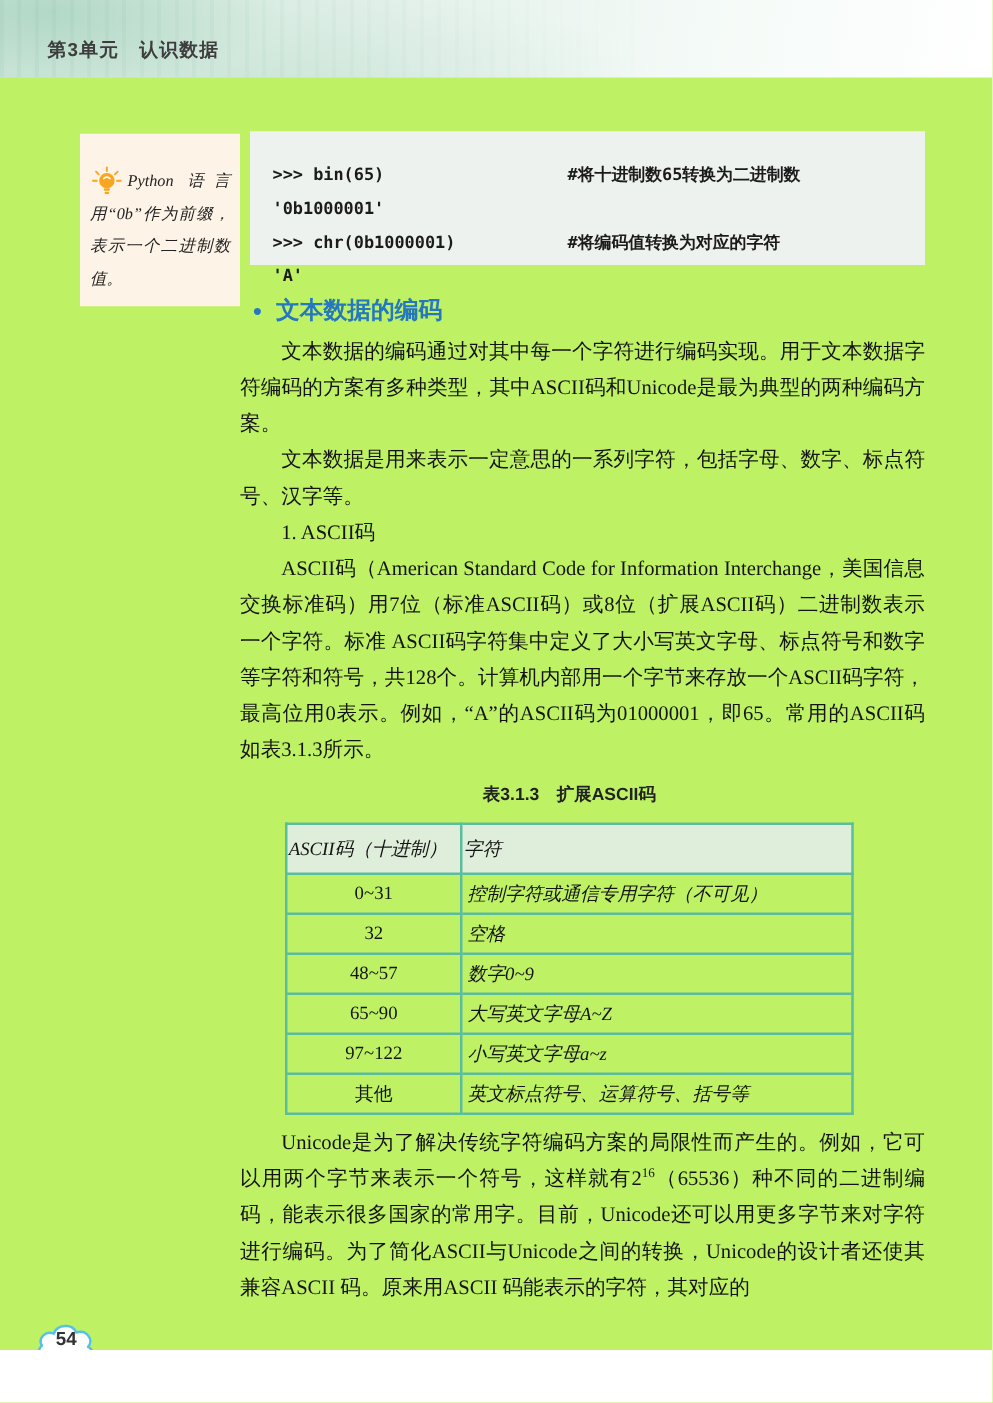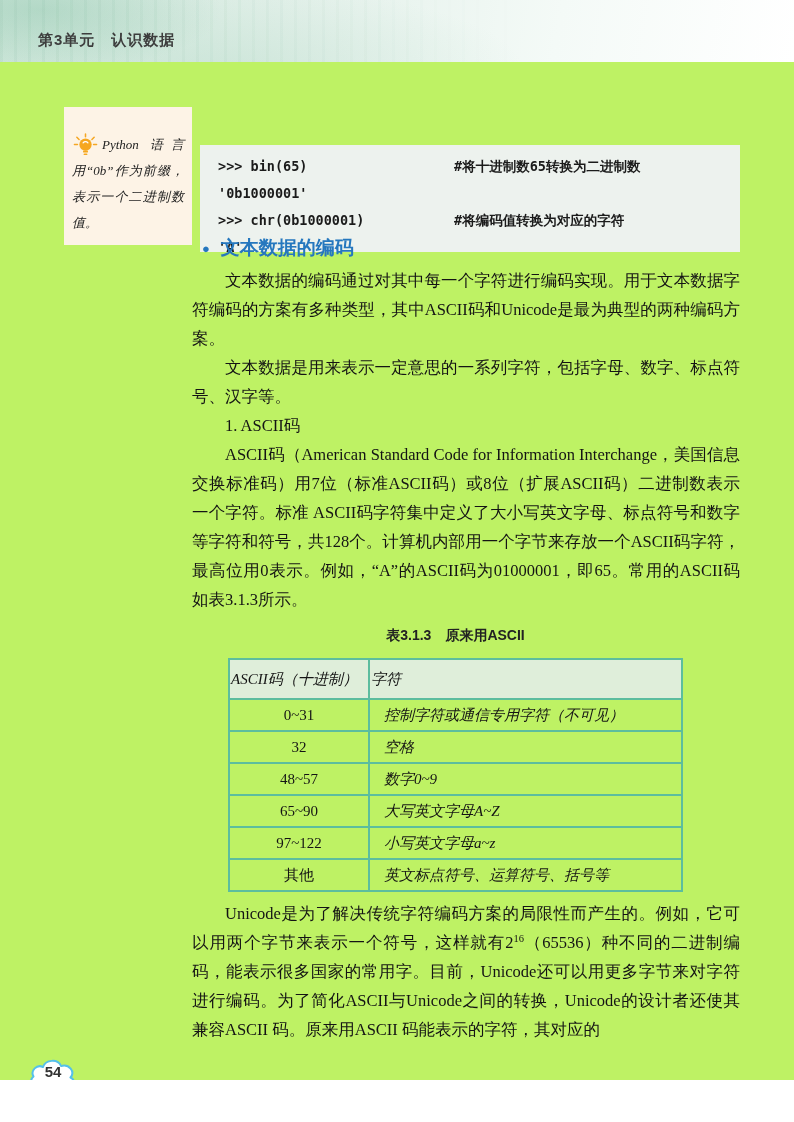--- a/index.html
+++ b/index.html
@@ -33,24 +33,23 @@
     position:absolute; left:64px; top:107px; width:128px; box-sizing:border-box;
     background:#fdf3e6; padding:25px 8px 9px 8px;
     font-size:13px; line-height:26px; color:#222; font-style:italic;
     text-align:justify;
   }
   .bulb { float:left; width:27px; height:25px; margin:1px 3px 0 0; }
 
   
   .code {
     position:absolute; left:200px; top:105px; width:540px; height:107px;
-    box-sizing:border-box; background:#edf2ee; padding:8px 18px 0 18px;
+    box-sizing:border-box; background:#edf2ee; padding:22px 18px 0 18px;
     font-family:"DejaVu Sans Mono", monospace; font-size:13.5px; font-weight:600;
     color:#1b1b1b;
-    margin-top:40px;
   }
   .code-line { display:flex; height:27px; line-height:27px; white-space:pre; }
   .code-main { flex:none; width:236px; }
 
   
   .section-heading {
     position:absolute; left:202px; top:235px; display:flex; align-items:center; gap:11px;
     font-family:"Liberation Sans", sans-serif; font-size:19px; font-weight:700; color:#2577be;
   }
   .section-heading .bullet { font-size:13px; line-height:1; }
@@ -71,21 +70,21 @@
   table.ascii {
     border-collapse:collapse; width:455px; margin-left:36px;
     font-size:15px; line-height:normal;
   }
   table.ascii th, table.ascii td { border:2px solid #5cbd9e; }
   table.ascii th {
     background:#dfeeda; height:36px; font-weight:400; font-style:italic; font-size:15px;
   }
   table.ascii td { height:28px; }
   td.c1 { width:136px; text-align:center; }
-  td.c2 { padding-left:14px; font-style:italic; }
+  td.c2 { padding-left:4px; font-style:italic; }
   .unicode-block { margin-top:7px; }
 
   
   .cloud-wrap { position:absolute; left:25px; top:1054px; width:56px; height:44px; }
   .cloud-num {
     position:absolute; left:0; top:9px; width:56px; text-align:center;
     font-family:"Liberation Sans", sans-serif; font-size:15px; font-weight:700; color:#333;
   }
 </style>
 </head>
@@ -140,21 +139,21 @@
     <span class="bullet">●</span>
     <span>文本数据的编码</span>
   </div>
 
   <div class="column">
     <p>文本数据的编码通过对其中每一个字符进行编码实现。用于文本数据字符编码的方案有多种类型，其中ASCII码和Unicode是最为典型的两种编码方案。</p>
     <p>文本数据是用来表示一定意思的一系列字符，包括字母、数字、标点符号、汉字等。</p>
     <p>1. ASCII码</p>
     <p>ASCII码（American Standard Code for Information Interchange，美国信息交换标准码）用7位（标准ASCII码）或8位（扩展ASCII码）二进制数表示一个字符。标准 ASCII码字符集中定义了大小写英文字母、标点符号和数字等字符和符号，共128个。计算机内部用一个字节来存放一个ASCII码字符，最高位用0表示。例如，“A”的ASCII码为01000001，即65。常用的ASCII码如表3.1.3所示。</p>
 
-    <div class="tbl-caption">表3.1.3　原来用ASCII</div>
+    <div class="tbl-caption">表3.1.3　扩展ASCII码</div>
 
     <table class="ascii">
       <tbody>
           <tr>
         <th>ASCII码（十进制）</th>
         <th>字符</th>
       </tr>
       <tr>
         <td class="c1">0~31</td>
         <td class="c2">控制字符或通信专用字符（不可见）</td>

